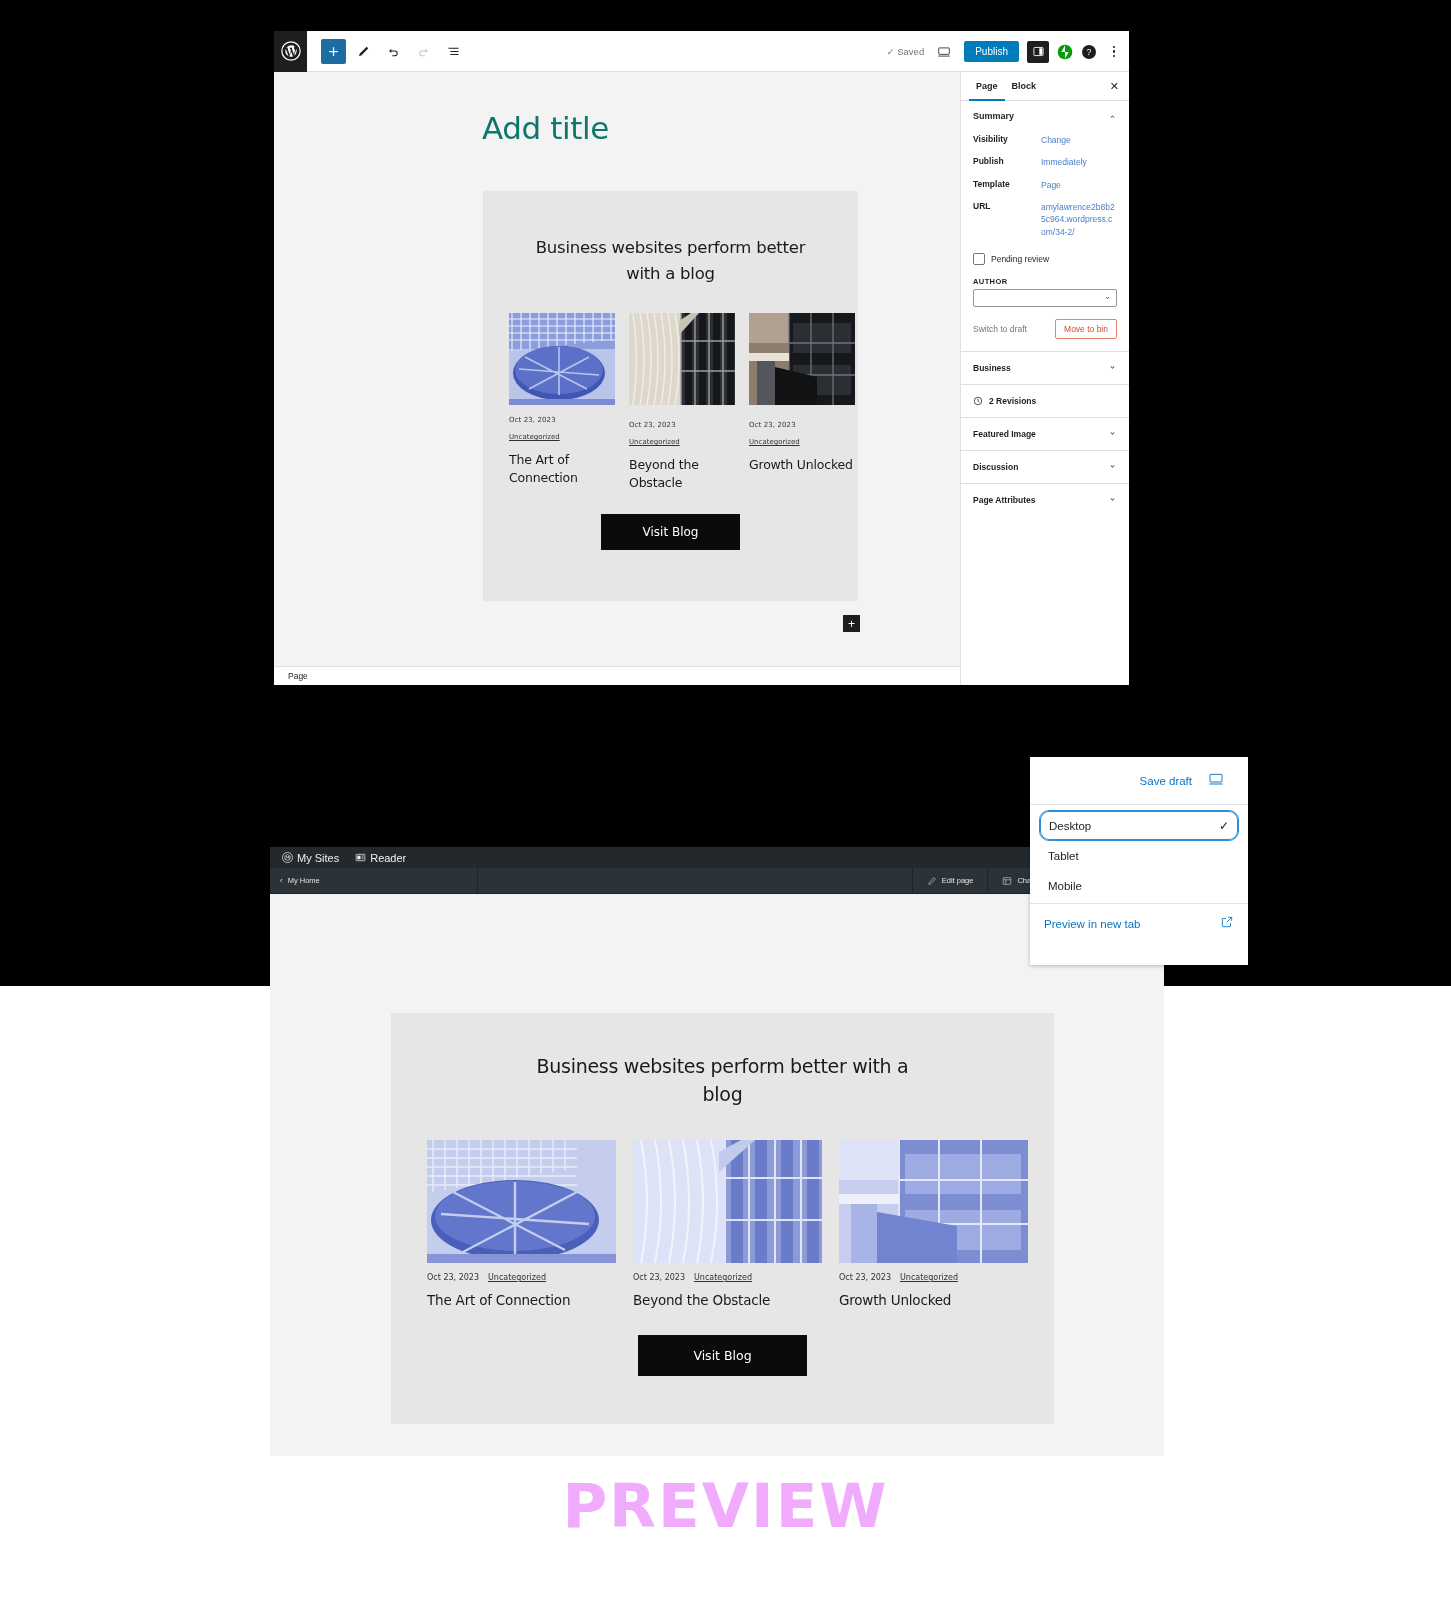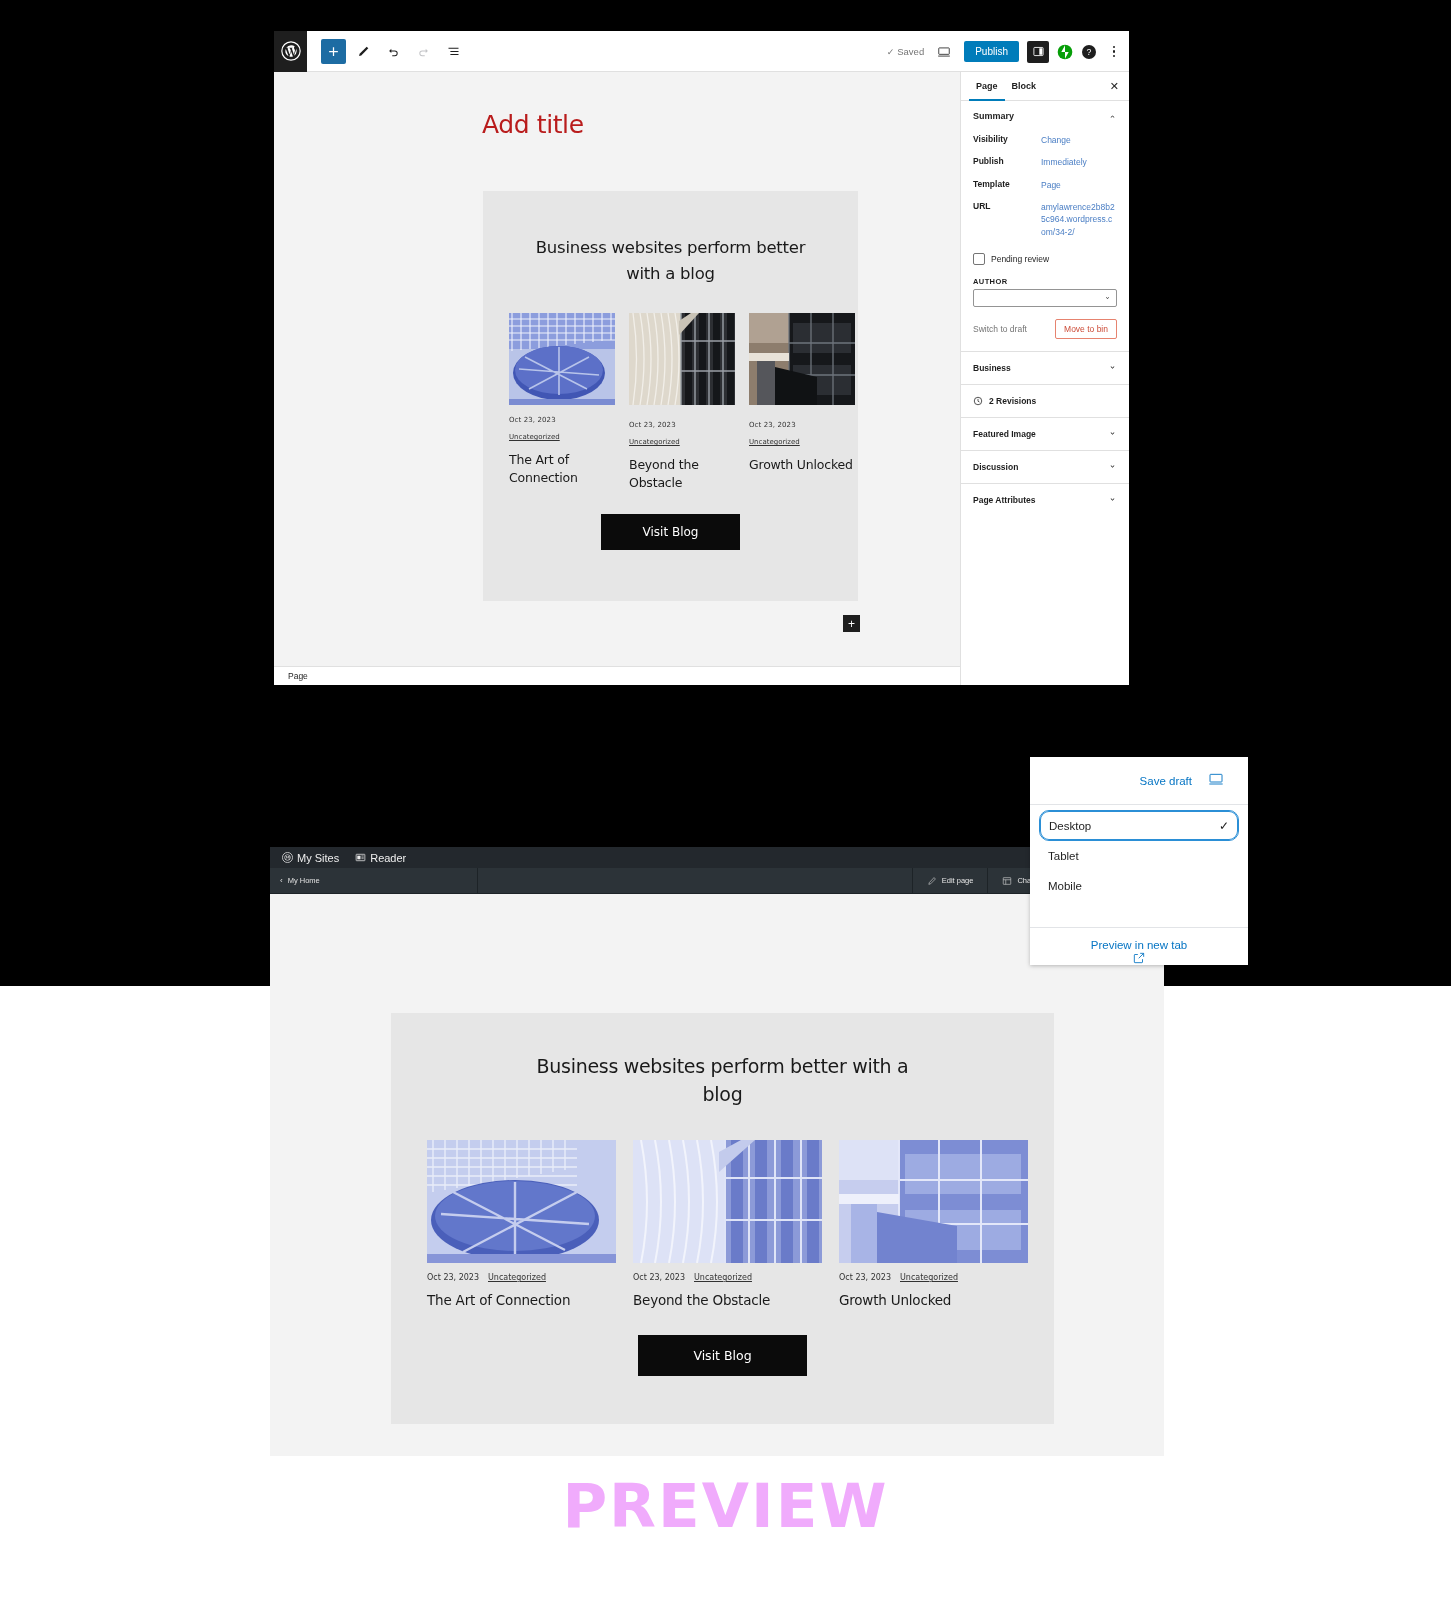--- a/index.html
+++ b/index.html
@@ -70,21 +70,21 @@
     width: 18px; height: 24px; display: flex; flex-direction: column; align-items: center;
     justify-content: center; gap: 2px; cursor: pointer; background: none; border: none;
   }
   .kebab-btn i { width: 2.5px; height: 2.5px; border-radius: 50%; background: #1e1e1e; display: block; }
 
   .editor-body { display: flex; height: 613px; }
   .editor-canvas {
     flex: 1; background: #f3f3f3; position: relative; overflow: hidden;
   }
   .post-title {
-    font-family: "DejaVu Sans", sans-serif; font-size: 25px; color: #b91c1c;
+    font-family: "DejaVu Sans", sans-serif; font-size: 31px; color: #0f766e;
     padding: 38px 0 0 208px; letter-spacing: -0.4px; font-weight: 400;
   }
   .block-wrap {
     position: absolute; left: 209px; top: 119px; width: 375px; height: 410px;
     background: #e6e6e6; padding: 44px 26px 30px;
   }
   .block-heading {
     font-family: "DejaVu Sans", sans-serif;
     font-size: 16.5px; line-height: 1.55; text-align: center; color: #1a1a1a;
     font-weight: 400; letter-spacing: -0.25px; padding: 0 14px;
@@ -191,22 +191,22 @@
   .pp-screen-icon svg { width: 16px; height: 16px; fill: none; stroke: #0675c4; stroke-width: 1.4; }
   .pp-menu { border-top: 1px solid #e2e4e7; padding: 5px 9px 0; }
   .pp-item {
     display: flex; align-items: center; justify-content: space-between;
     height: 30px; padding: 0 9px; font-size: 11.5px; color: #1e1e1e; cursor: pointer;
     border-radius: 10px;
   }
   .pp-item.selected { border: 1px solid #2b8fd6; box-shadow: 0 0 0 1px #2b8fd6 inset; height: 31px; }
   .pp-item .tick { font-size: 12px; }
   .pp-foot {
-    border-top: 1px solid #e2e4e7; margin-top: 26px; display: flex; align-items: center;
-    justify-content: space-between; padding: 11px 14px 0 14px; flex-direction: column;
+    border-top: 1px solid #e2e4e7; margin-top: 2px; display: flex; align-items: center;
+    justify-content: space-between; padding: 11px 14px 0 14px;
   }
   .pp-foot a { color: #0675c4; font-size: 11.5px; text-decoration: none; cursor: pointer; }
   .pp-ext svg { width: 14px; height: 14px; fill: none; stroke: #0675c4; stroke-width: 1.5; }
 
   
   .preview-window {
     position: absolute; left: 270px; top: 847px; width: 894px; height: 609px;
     background: #fff; overflow: hidden; z-index: 10;
   }
   .wpadmin-bar {

